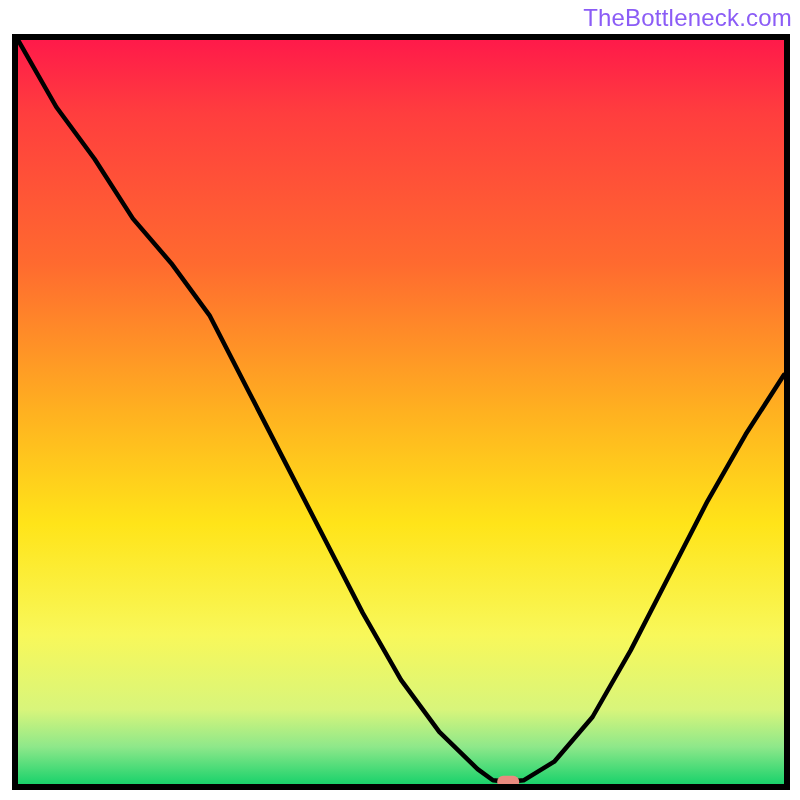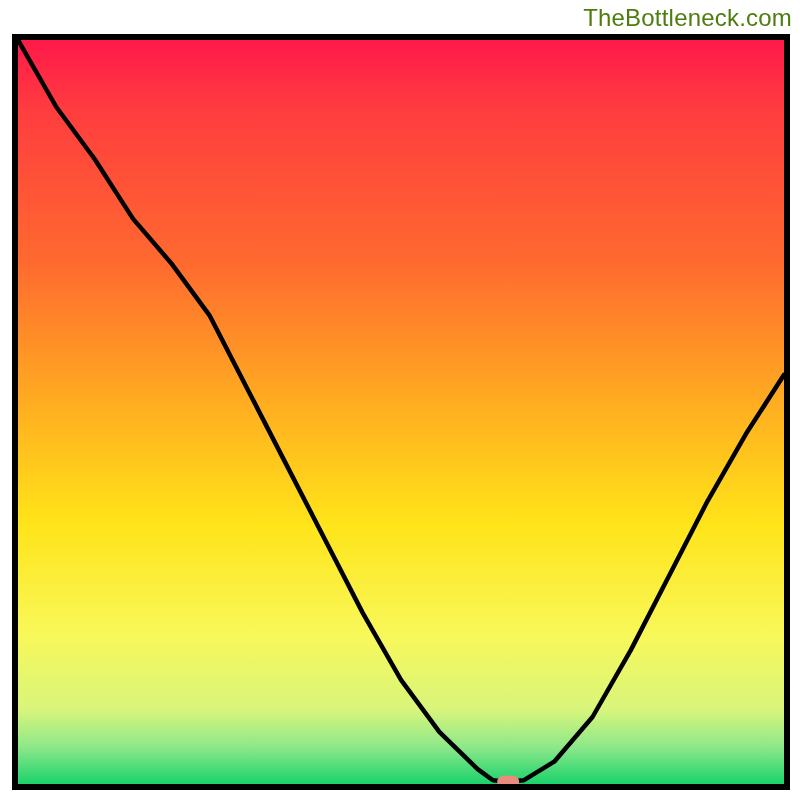--- a/index.html
+++ b/index.html
@@ -13,21 +13,21 @@
   .frame {
     position: relative;
     width: 800px;
     height: 800px;
     box-sizing: border-box;
   }
   .watermark {
     position: absolute;
     top: 4px;
     right: 8px;
-    color: #4d7c0f;
+    color: #8b5cf6;
     font-size: 24px;
     font-weight: 500;
     letter-spacing: 0.2px;
     z-index: 10;
   }
   .plot-outer {
     position: absolute;
     left: 12px;
     right: 10px;
     top: 34px;

